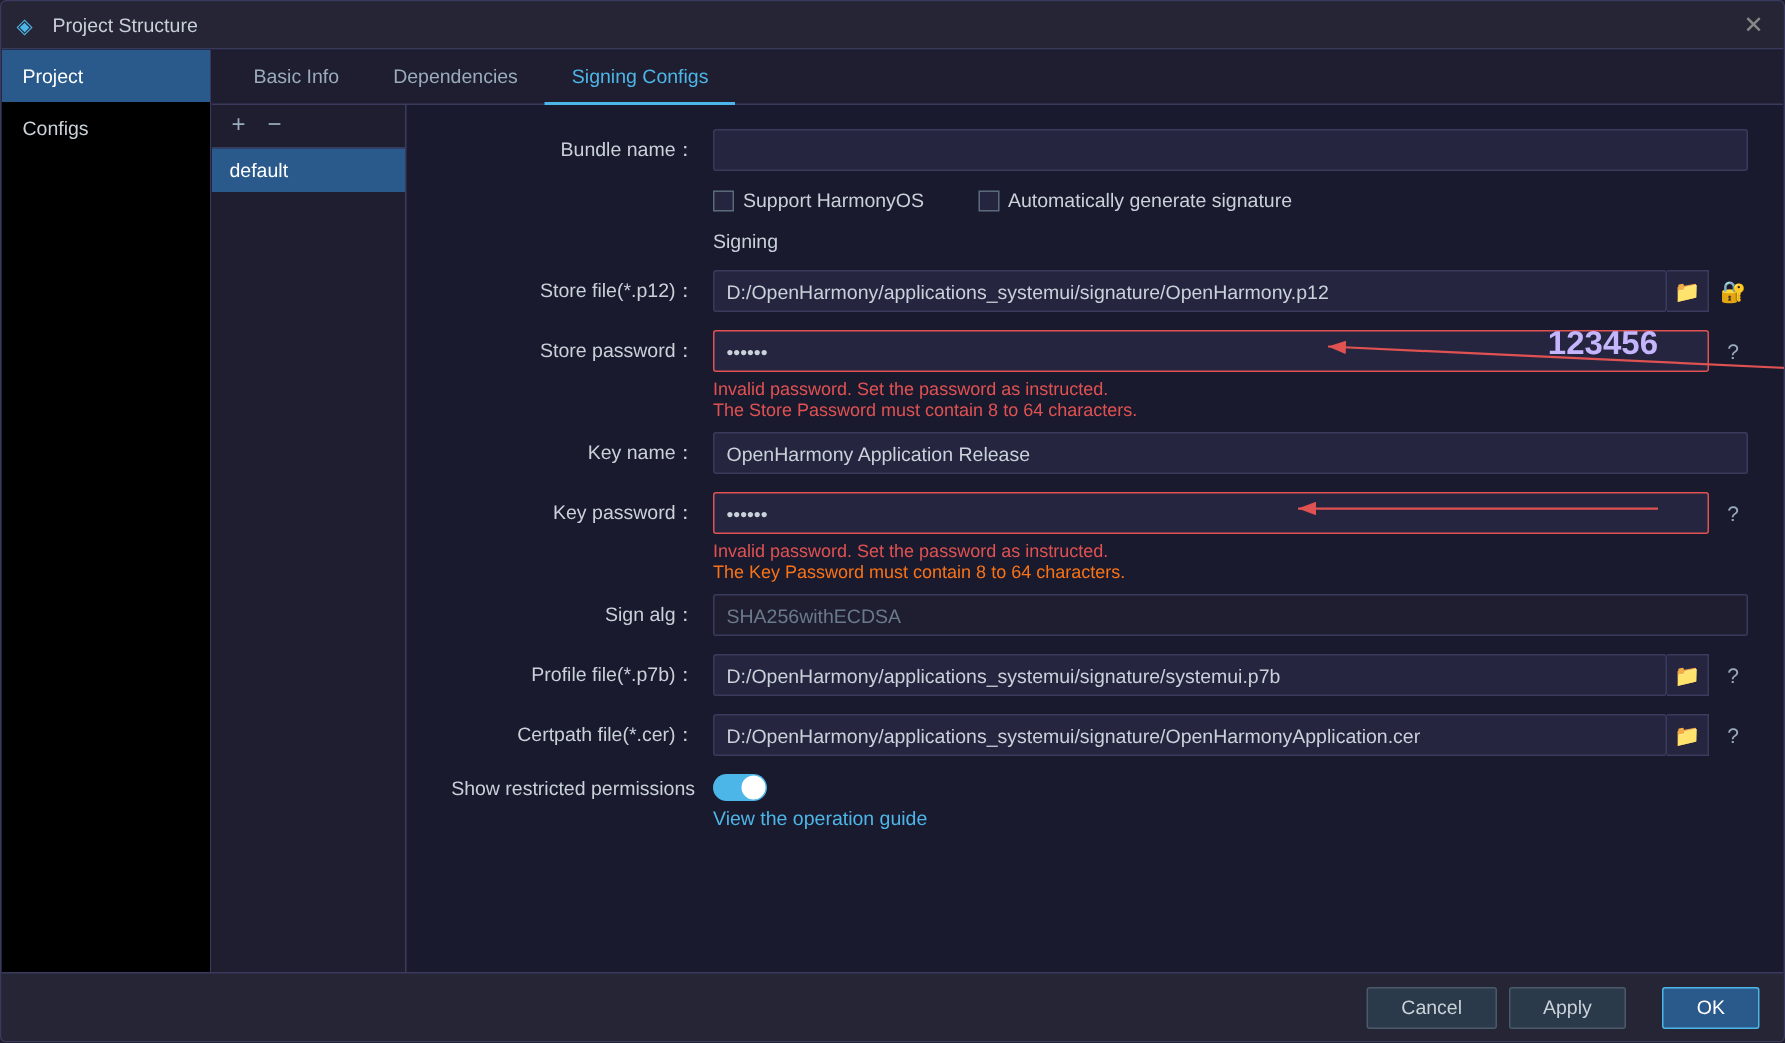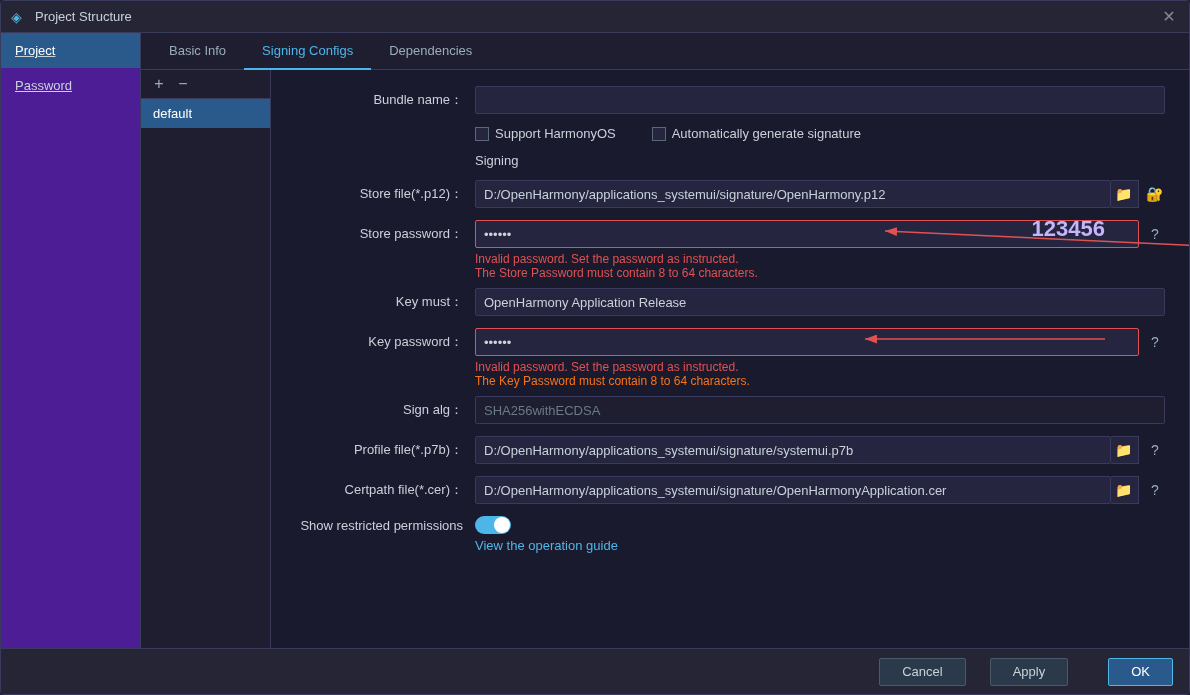--- a/index.html
+++ b/index.html
@@ -56,26 +56,25 @@
       font-size: 16px;
     }
     .window-body {
       display: flex;
       flex: 1;
       overflow: hidden;
     }
     
     .sidebar {
       width: 140px;
-      background: #4c1d95;
+      background: #000000;
       border-right: 1px solid #3a3a5c;
       display: flex;
       flex-direction: column;
       flex-shrink: 0;
-      text-decoration: underline;
     }
     .sidebar-item {
       padding: 10px 14px;
       cursor: pointer;
       color: #c9d1d9;
       font-size: 13px;
     }
     .sidebar-item.active {
       background: #2a5a8c;
       color: #fff;
@@ -300,21 +299,21 @@
     }
     
     .bottom-bar {
       height: 46px;
       background: #252535;
       border-top: 1px solid #3a3a5c;
       display: flex;
       align-items: center;
       justify-content: flex-end;
       padding: 0 16px;
-      gap: 24px;
+      gap: 8px;
       flex-shrink: 0;
     }
     .btn {
       height: 28px;
       padding: 0 22px;
       border: 1px solid #4a5a6a;
       background: #2a3a4a;
       color: #c9d1d9;
       font-size: 13px;
       cursor: pointer;
@@ -369,35 +368,35 @@
     <div class="title-bar-close">✕</div>
   </div>
 
   <div class="window-body">
 
     <div class="sidebar">
       <div class="sidebar-item active">
         <span>Project</span>
       </div>
       <div class="sidebar-item">
-        <span>Password</span>
+        <span>Configs</span>
       </div>
     </div>
 
     <div class="main-content">
 
       <div class="tabs">
         <div class="tab">
           <span>Basic Info</span>
         </div>
+        <div class="tab">
+          <span>Dependencies</span>
+        </div>
         <div class="tab active">
           <span>Signing Configs</span>
-        </div>
-        <div class="tab">
-          <span>Dependencies</span>
         </div>
       </div>
 
       <div class="config-area">
 
         <div class="config-list">
           <div class="config-list-toolbar">
             <button class="toolbar-btn">+</button>
             <button class="toolbar-btn">−</button>
           </div>
@@ -455,21 +454,21 @@
               <line x1="420" y1="30" x2="100" y2="15" stroke="#e05252" stroke-width="1.5" marker-end="url(#arrowhead1)"></line>
             </svg>
 
             <div style="margin-left:180px; margin-top:2px; margin-bottom:8px;">
               <div style="color:#e05252; font-size:12px;">Invalid password. Set the password as instructed.</div>
               <div style="color:#e05252; font-size:12px;">The Store Password must contain 8 to 64 characters.</div>
             </div>
           </div>
 
           <div class="form-row">
-            <div class="form-label">Key must：</div>
+            <div class="form-label">Key name：</div>
             <input class="form-input" type="text" value="OpenHarmony Application Release" style="">
           </div>
 
           <div class="key-password-section" style="position:relative;">
             <div class="form-row" style="margin-bottom:4px;">
               <div class="form-label">Key password：</div>
               <div class="input-with-icon">
                 <input class="form-input error-border" type="password" value="123456" style="">
               </div>
               <div class="help-icon">?</div>

